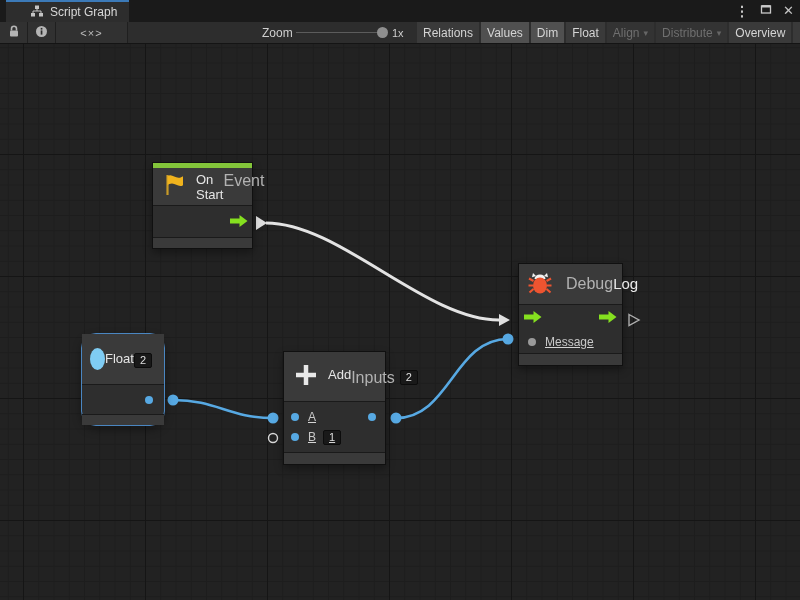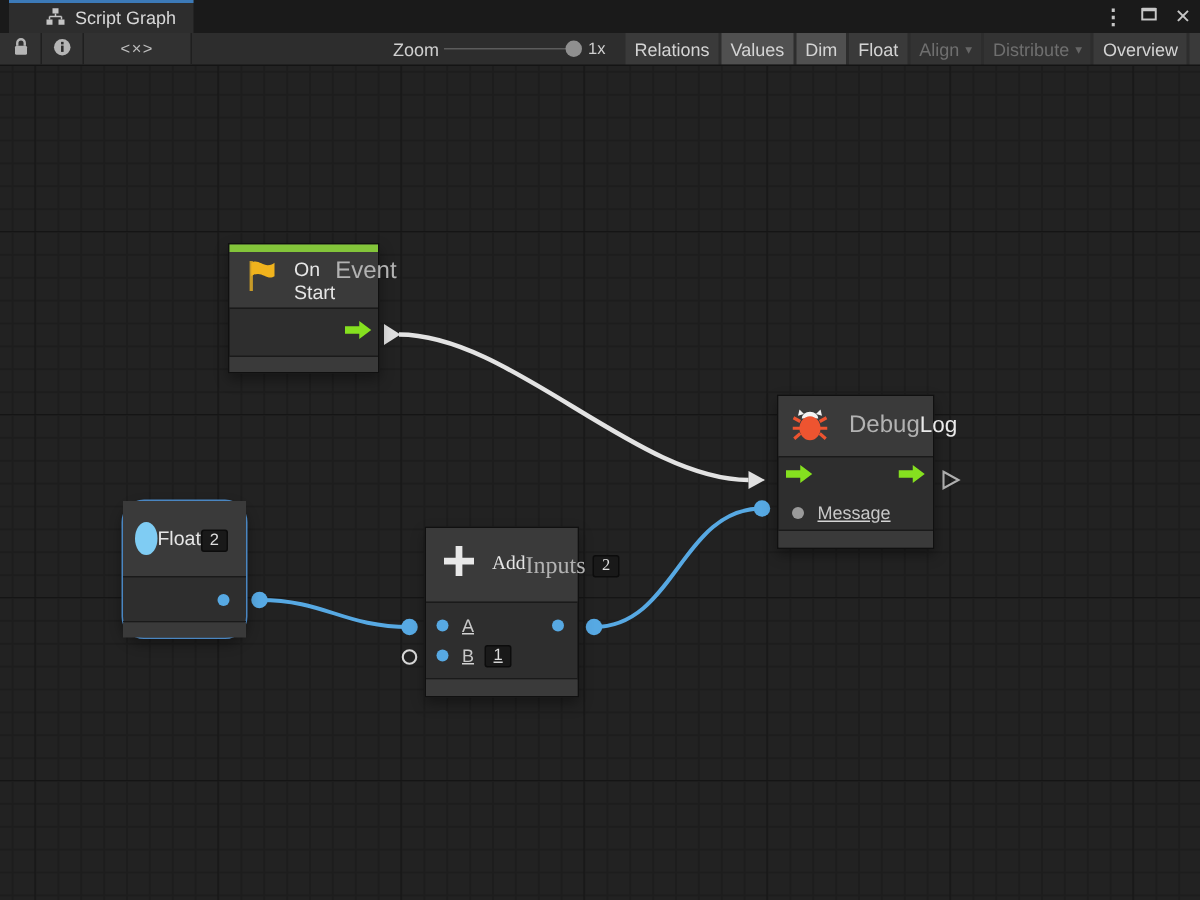--- a/index.html
+++ b/index.html
@@ -77,21 +77,21 @@
   #node-onstart .flow-row { height:31px; }
   #node-onstart .node-footer { height:10px; }
 
   #node-float { left:81px; top:289px; width:84px;border-radius:15px; }
   #node-float .node-header { height:50px; }
   #node-float .body-row { height:29px; }
   #node-float .node-footer { height:10px; }
   .float-circle { width:22px; height:22px; border-radius:50%; background:#7fccf3; margin-left:8px; }
 
   #node-add { left:283px; top:307px; width:103px; }
-  #node-add .node-header { height:49px;font-family:Liberation Serif, serif; }
+  #node-add .node-header { height:49px; }
   #node-add .node-body { padding:5px 0; }
   #node-add .port-row { height:20px; }
   #node-add .node-footer { height:11px; }
 
   #node-debug { left:518px; top:219px; width:105px; }
   #node-debug .node-header { height:40px; }
   #node-debug .flow-row { height:26px; }
   #node-debug .msg-row { height:22px; }
   #node-debug .node-footer { height:11px; }
 

